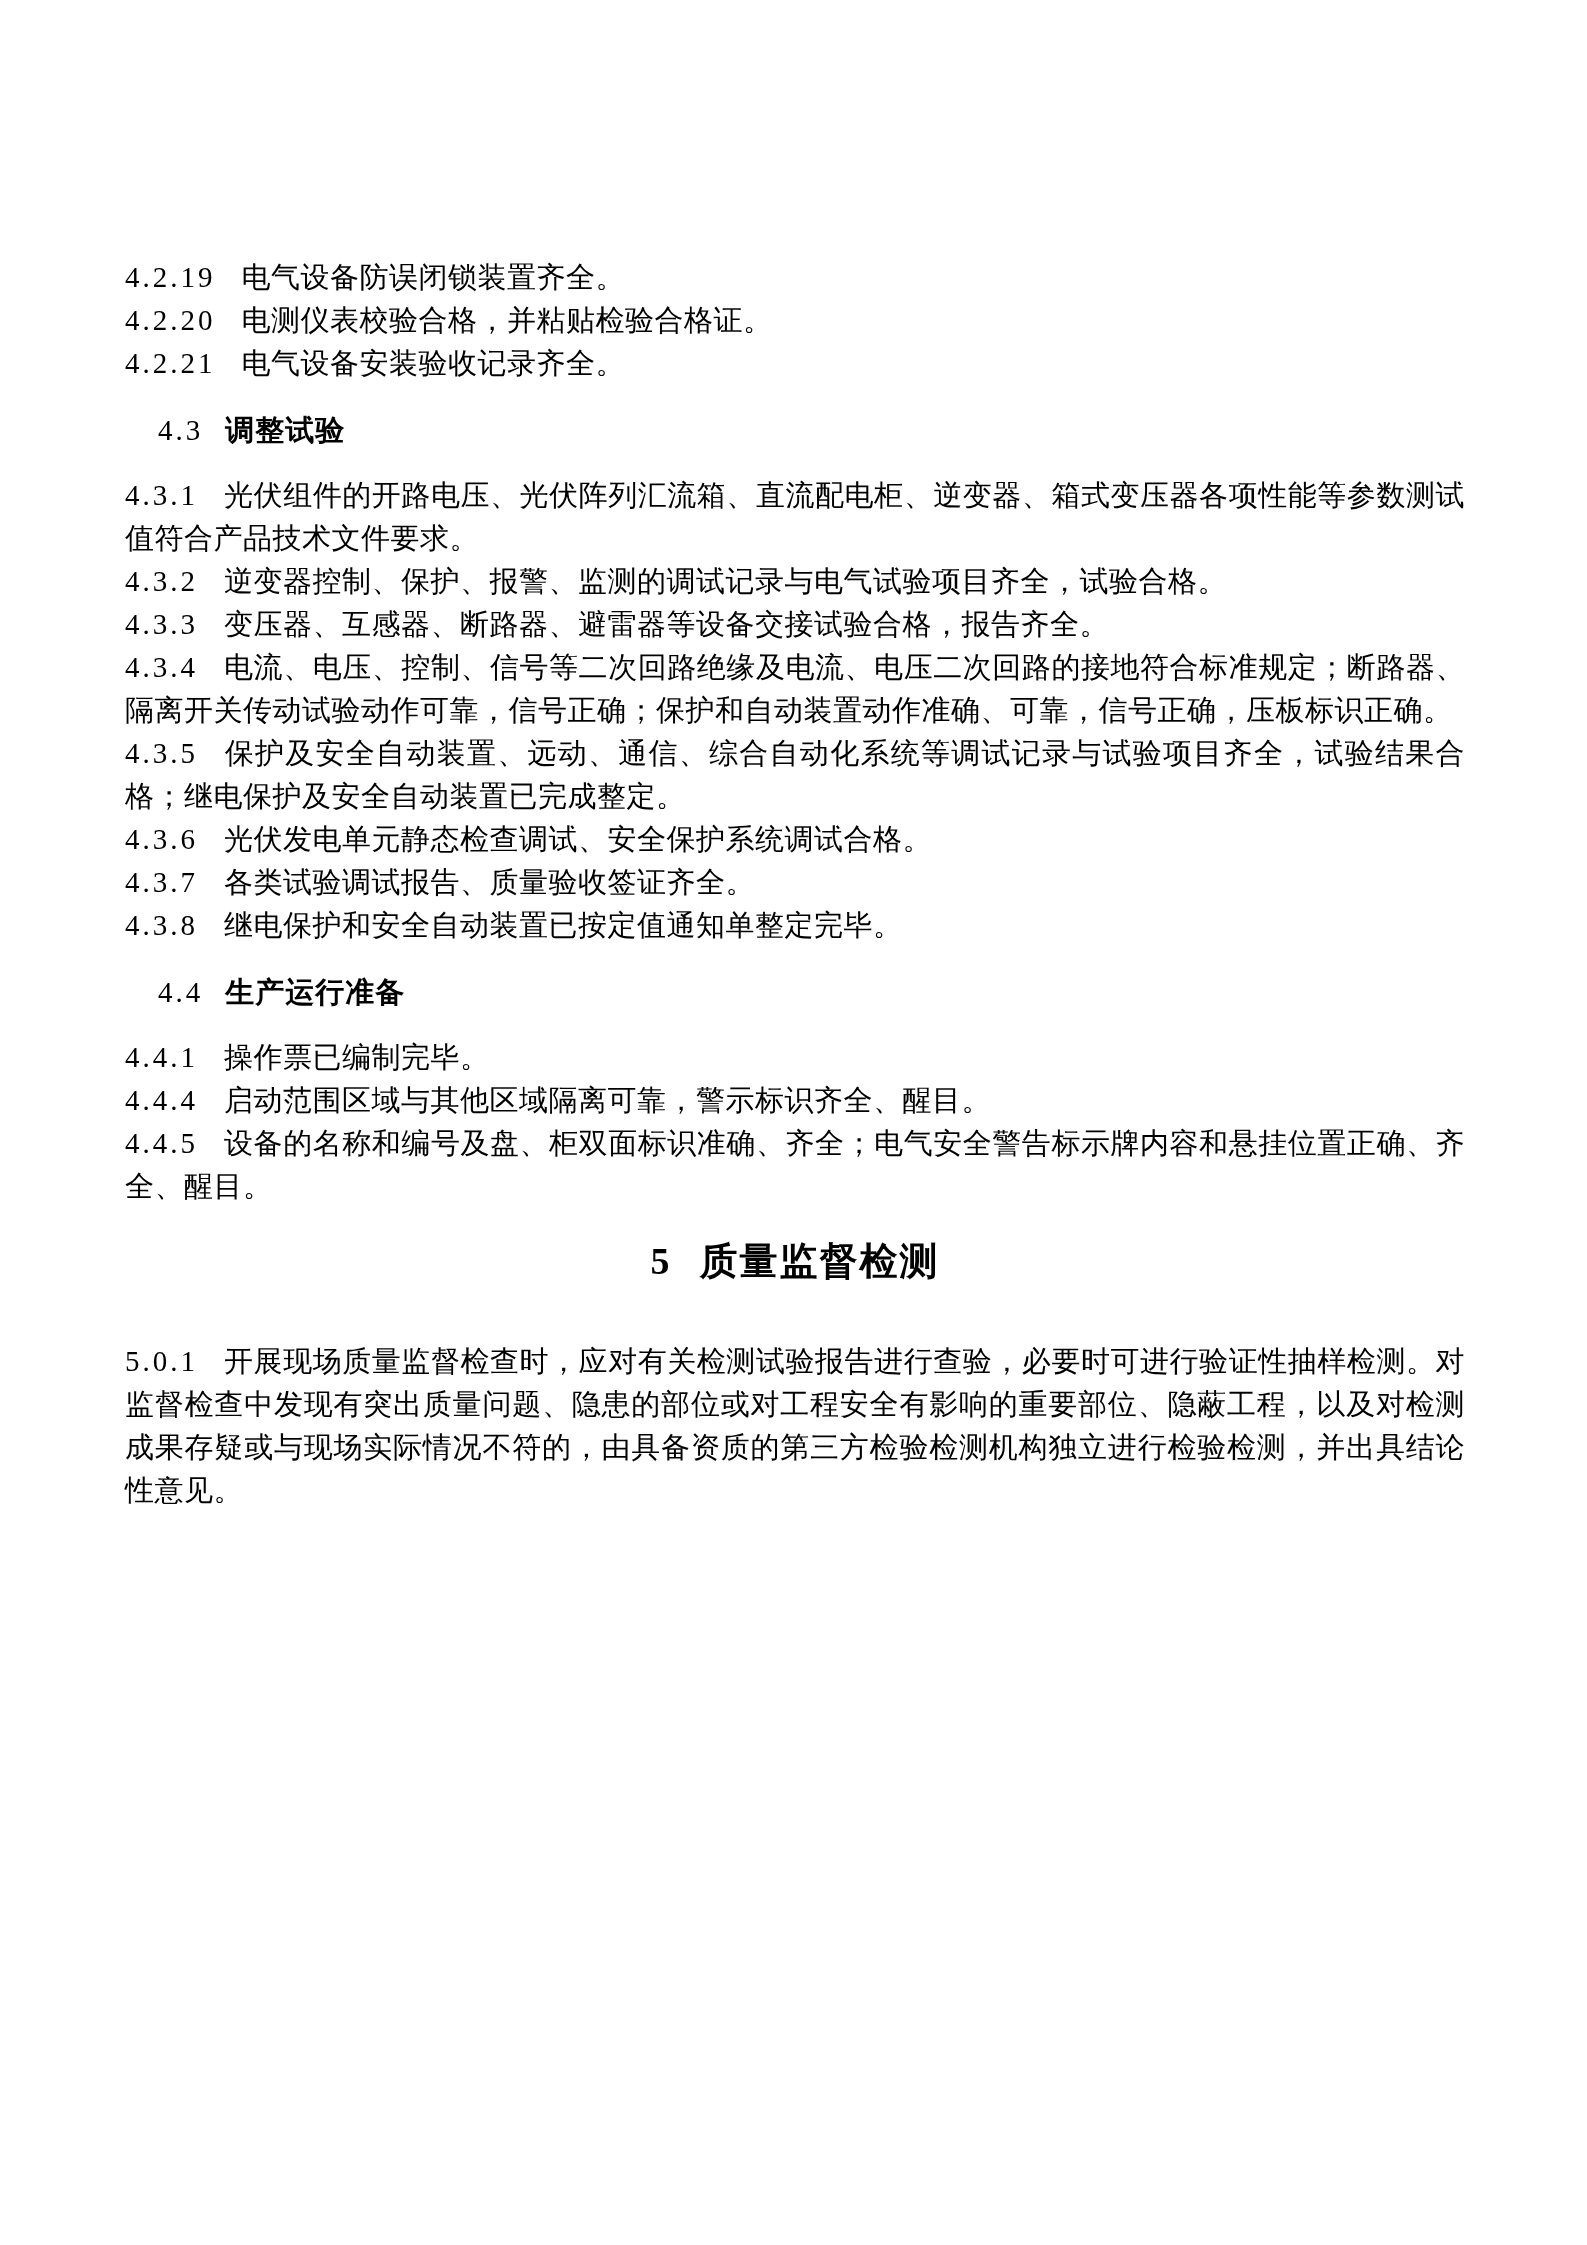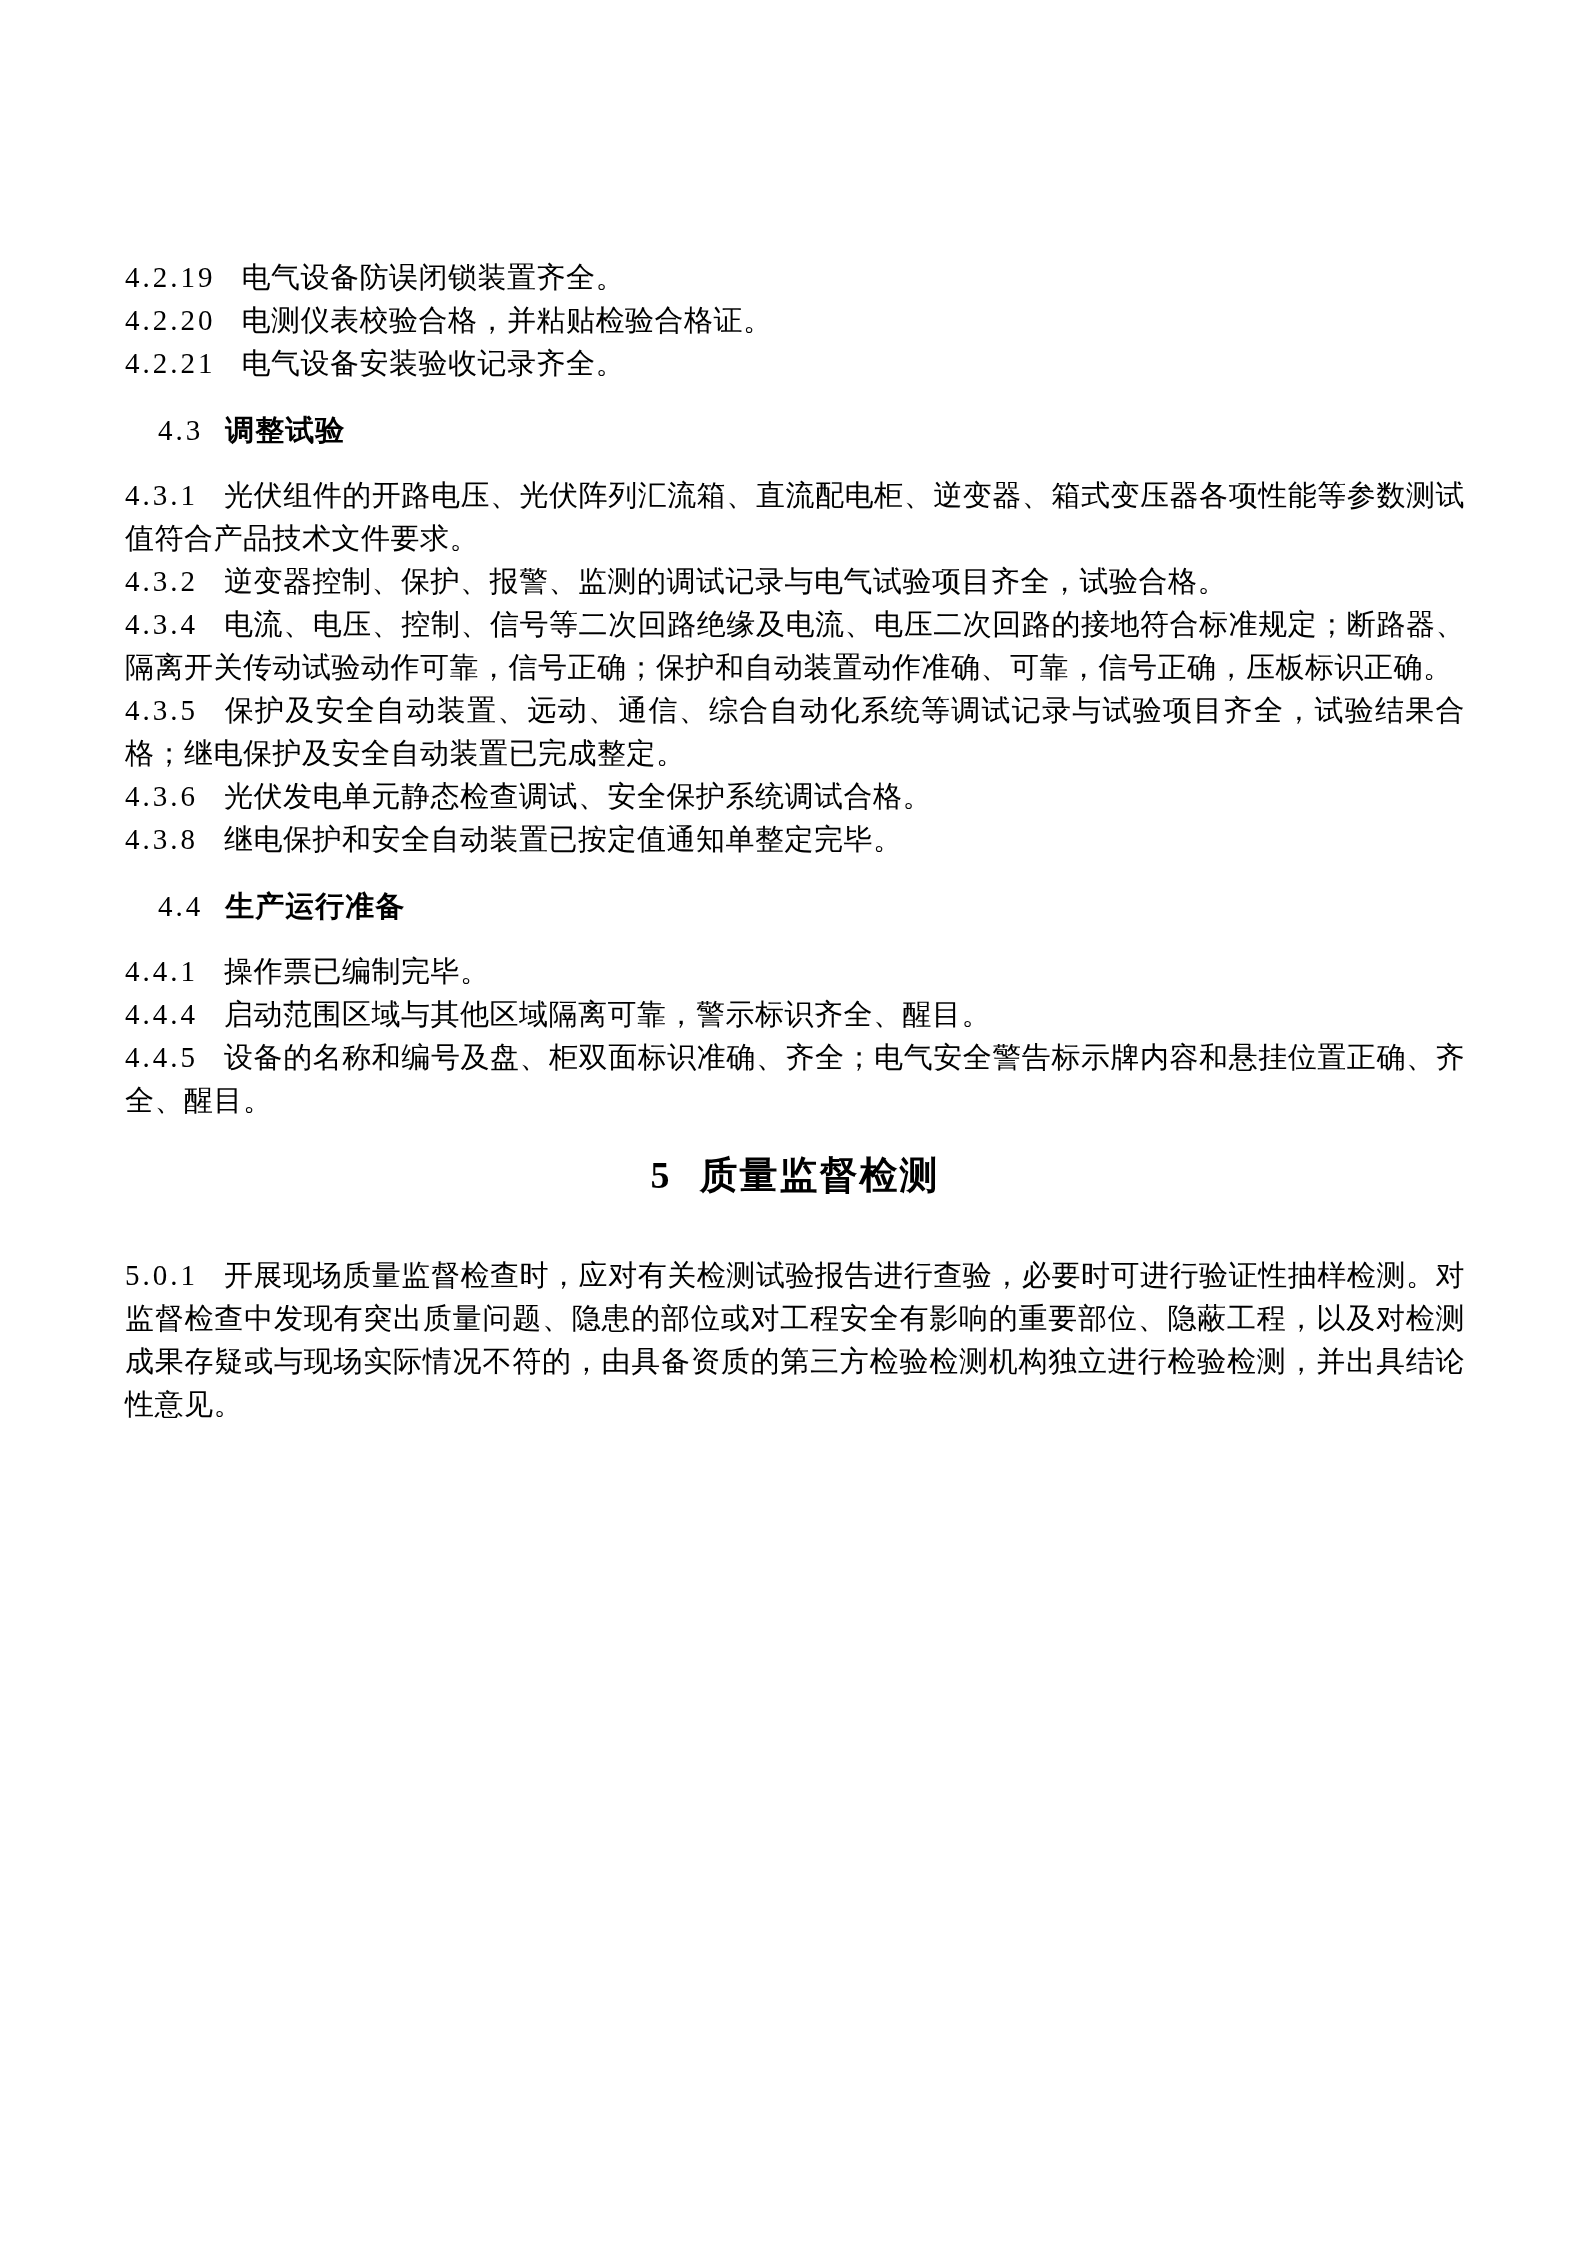--- a/index.html
+++ b/index.html
@@ -95,27 +95,33 @@
       <span class="num">4.3</span><span class="txt">调整试验</span>
     </h2>
 
     <p class="clause">
       <span class="num">4.3.1</span><span class="txt">光伏组件的开路电压、光伏阵列汇流箱、直流配电柜、逆变器、箱式变压器各项性能等参数测试值符合产品技术文件要求。</span>
     </p>
     <p class="clause">
       <span class="num">4.3.2</span><span class="txt">逆变器控制、保护、报警、监测的调试记录与电气试验项目齐全，试验合格。</span>
     </p>
     <p class="clause">
+      <span class="num">4.3.3</span><span class="txt">变压器、互感器、断路器、避雷器等设备交接试验合格，报告齐全。</span>
+    </p>
+    <p class="clause">
       <span class="num">4.3.4</span><span class="txt">电流、电压、控制、信号等二次回路绝缘及电流、电压二次回路的接地符合标准规定；断路器、隔离开关传动试验动作可靠，信号正确；保护和自动装置动作准确、可靠，信号正确，压板标识正确。</span>
     </p>
     <p class="clause">
       <span class="num">4.3.5</span><span class="txt">保护及安全自动装置、远动、通信、综合自动化系统等调试记录与试验项目齐全，试验结果合格；继电保护及安全自动装置已完成整定。</span>
     </p>
     <p class="clause">
       <span class="num">4.3.6</span><span class="txt">光伏发电单元静态检查调试、安全保护系统调试合格。</span>
+    </p>
+    <p class="clause">
+      <span class="num">4.3.7</span><span class="txt">各类试验调试报告、质量验收签证齐全。</span>
     </p>
     <p class="clause">
       <span class="num">4.3.8</span><span class="txt">继电保护和安全自动装置已按定值通知单整定完毕。</span>
     </p>
 
     <h2 class="sec-heading">
       <span class="num">4.4</span><span class="txt">生产运行准备</span>
     </h2>
 
     <p class="clause">

